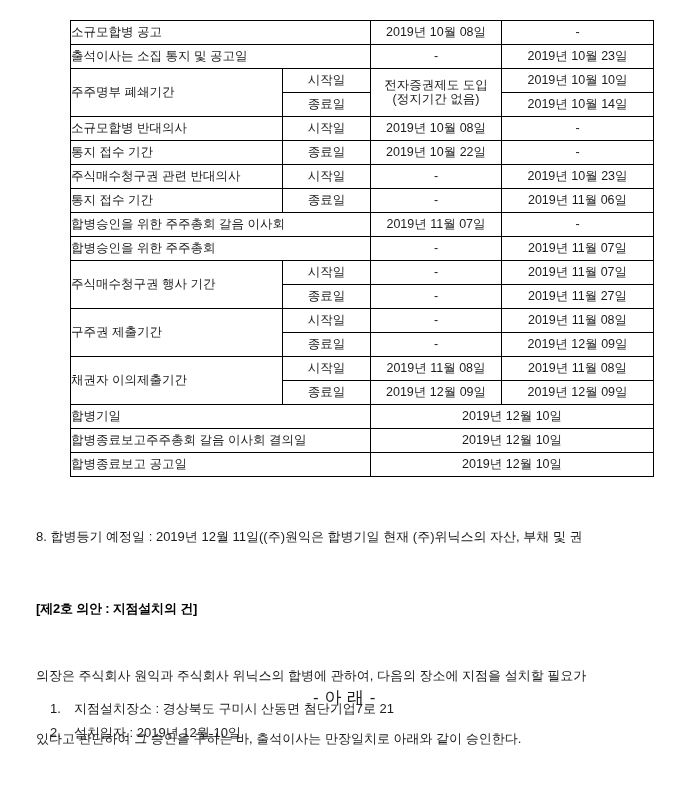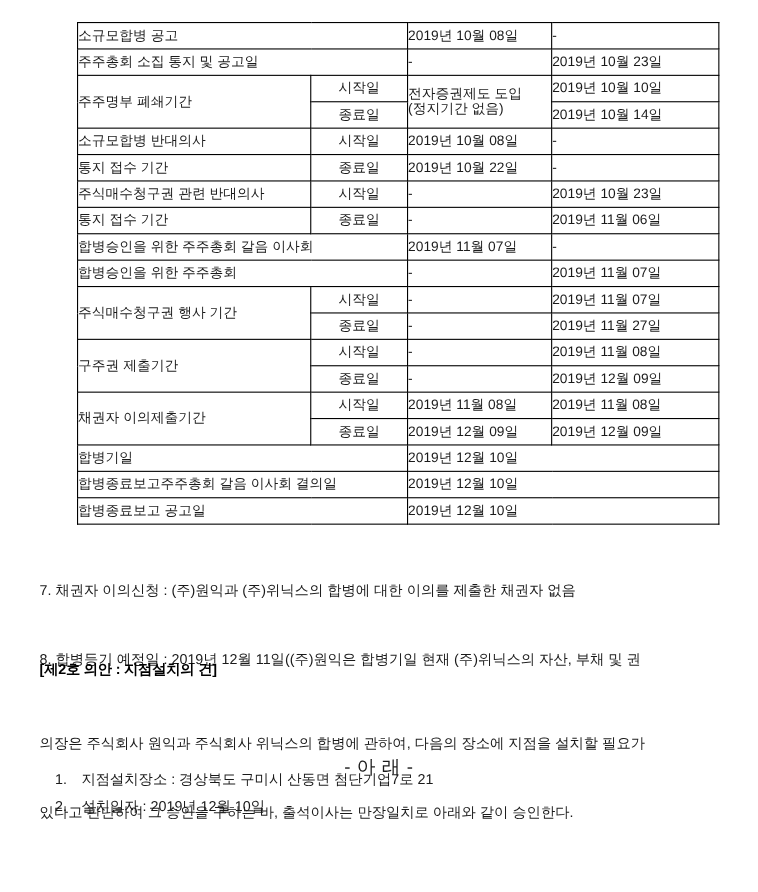--- a/index.html
+++ b/index.html
@@ -44,20 +44,21 @@
     white-space: nowrap;
   }
   td.label {
     text-align: left;
     padding-left: 7px;
   }
   td.sub {
     text-align: center;
   }
   td.val {
+    text-align: center;
   }
   td.two-line {
     line-height: 1.35;
     white-space: normal;
   }
   .c1 { width: 212px; }
   .c2 { width: 88px; }
   .c3 { width: 131px; }
   .c4 { width: 152px; }
 
@@ -133,21 +134,21 @@
       </colgroup>
       <tbody>
 
         <tr>
           <td class="label" colspan="2">소규모합병 공고</td>
           <td class="val">2019년 10월 08일</td>
           <td class="val">-</td>
         </tr>
 
         <tr>
-          <td class="label" colspan="2">주주총회 소집 통지 및 공고일</td>
+          <td class="label" colspan="2">출석이사는 소집 통지 및 공고일</td>
           <td class="val">-</td>
           <td class="val">2019년 10월 23일</td>
         </tr>
 
         <tr>
           <td class="label" rowspan="2">주주명부 폐쇄기간</td>
           <td class="sub">시작일</td>
           <td class="val two-line" rowspan="2">
             <span>전자증권제도 도입</span><br>
             <span>(정지기간 없음)</span>
@@ -245,21 +246,20 @@
 
         <tr>
           <td class="label" colspan="2">합병종료보고 공고일</td>
           <td class="val" colspan="2">2019년 12월 10일</td>
         </tr>
       </tbody>
     </table>
   </div>
 
   <div class="body-text" id="notes-block">
-    <span class="note-line">7. 채권자 이의신청 : (주)원익과 (주)위닉스의 합병에 대한 이의를 제출한 채권자 없음</span>
     <span class="note-line">8. 합병등기 예정일 : 2019년 12월 11일((주)원익은 합병기일 현재 (주)위닉스의 자산, 부채 및 권</span>
   </div>
 
   <div id="agenda-heading">[제2호 의안 : 지점설치의 건]</div>
 
   <div class="body-text" id="agenda-para">
     <span class="note-line">의장은 주식회사 원익과 주식회사 위닉스의 합병에 관하여, 다음의 장소에 지점을 설치할 필요가</span>
     <span class="note-line">있다고 판단하여 그 승인을 구하는 바, 출석이사는 만장일치로 아래와 같이 승인한다.</span>
   </div>
 

